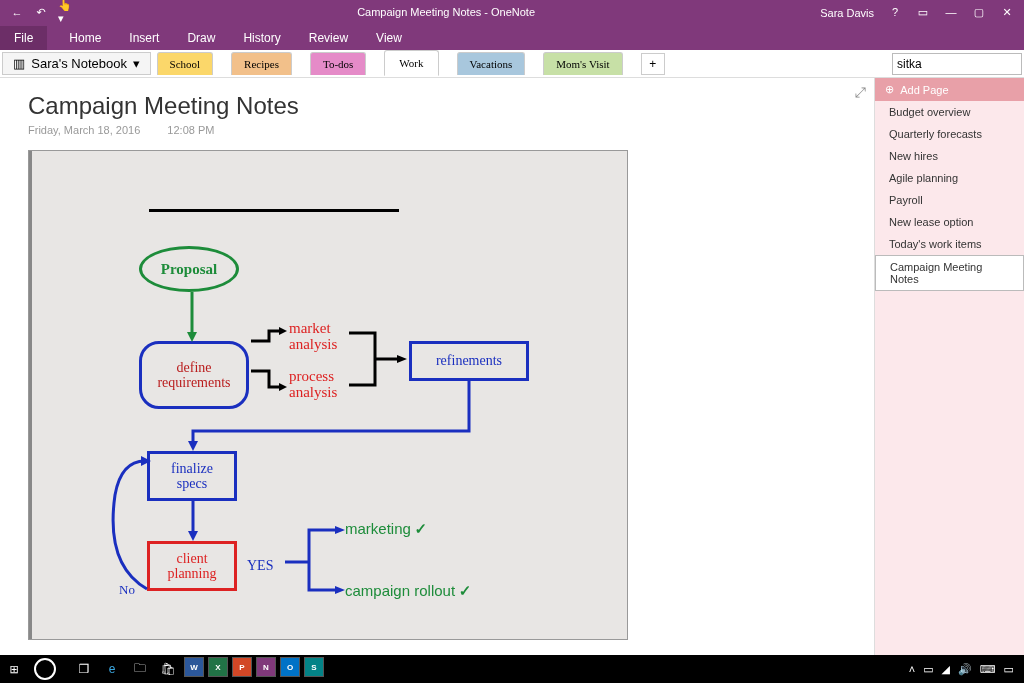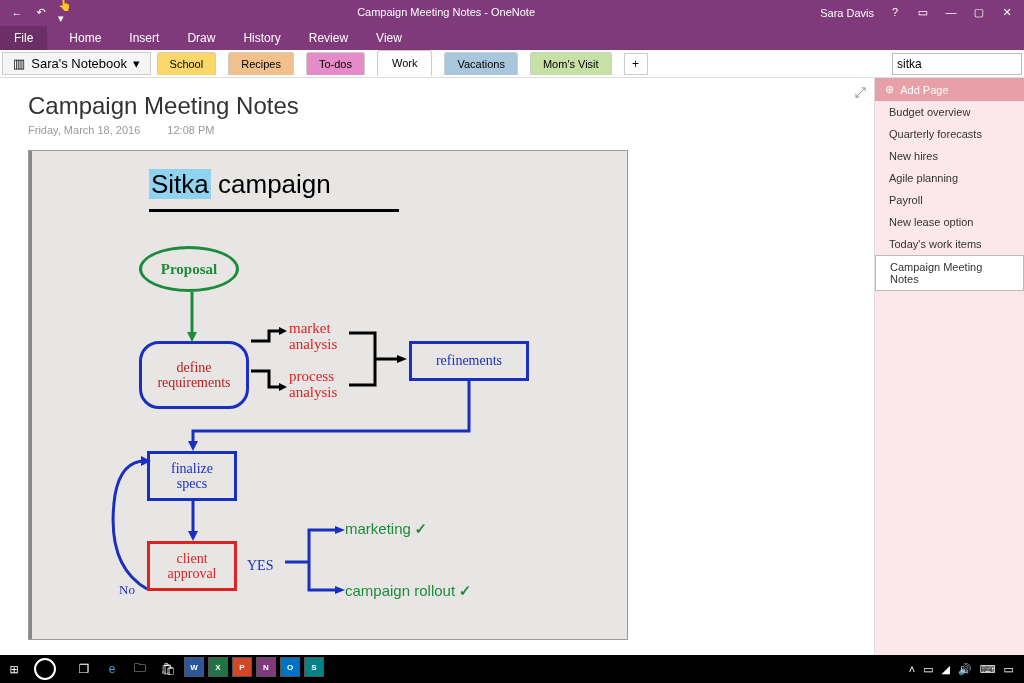--- a/index.html
+++ b/index.html
@@ -8,21 +8,21 @@
     .titlebar .qat { display:flex; gap:10px; padding:0 10px; }
     .titlebar .qat span { width:14px; height:14px; display:flex; align-items:center; justify-content:center; cursor:pointer; }
     .titlebar .title { flex:1; text-align:center; }
     .titlebar .right { display:flex; gap:14px; padding:0 10px; align-items:flex-end; }
     .titlebar .winbtn { width:14px; height:14px; display:flex; align-items:center; justify-content:center; cursor:pointer; }
     .ribbon-tabs { background:#80397b; color:#fff; height:26px; display:flex; align-items:flex-end; font-size:12px; }
     .ribbon-tabs .file { background:#6c2e67; padding:5px 14px; margin-right:8px; cursor:pointer;text-align:right; }
     .ribbon-tabs .tab { padding:5px 14px; cursor:pointer; }
     .notebook-bar { height:28px; border-bottom:1px solid #ddd; display:flex; align-items:center; }
     .notebook-sel { background:#f5f5f5; border:1px solid #ccc; padding:3px 10px; margin:2px 6px 2px 2px; font-size:13px; display:flex; align-items:center; gap:6px; cursor:pointer;}
-    .section-tab { font-size:11px; padding:5px 12px; border:1px solid #ccc; border-bottom:none; border-radius:3px 3px 0 0; margin-right:12px; cursor:pointer; }
+    .section-tab { font-size:11px; padding:5px 12px; border:1px solid #ccc; border-bottom:none; border-radius:3px 3px 0 0; margin-right:18px; cursor:pointer;font-family:Liberation Serif, serif; }
     .section-tab.school { background:#fbd76a; }
     .section-tab.recipes { background:#f2c08a; }
     .section-tab.todos { background:#e58bc8; }
     .section-tab.work { background:#fff; border-bottom:1px solid #fff; padding:6px 14px; margin-top:-2px;}
     .section-tab.vacations { background:#a8c7dd; }
     .section-tab.moms { background:#c7e0a6; }
     .add-sec { width:24px; text-align:center; border:1px solid #ccc; font-size:12px; padding:3px; cursor:pointer; }
     .search { margin-left:auto; margin-right:2px; }
     .search input { width:130px; height:22px; font-size:12px; padding:2px 4px; border:1px solid #bbb; }
     .main { display:flex; height:605px; }
@@ -104,42 +104,39 @@
 <div class="main">
   <div class="page-area">
     <span class="fullscreen-btn">⤢</span>
     <div class="page-title">Campaign Meeting Notes</div>
     <div class="page-meta">
       <span>Friday, March 18, 2016</span>
       <span>12:08 PM</span>
     </div>
 
     <div class="whiteboard">
-      <div class="wb-title">
-        <span class="hl">Sitka</span><span> campaign</span>
-      </div>
       <div class="wb-underline"></div>
 
       <div class="wb-oval" style="top:95px;left:110px;width:100px;height:46px;border-color:#1d8c3a;color:#1d8c3a;font-weight:bold;">Proposal</div>
 
       <div class="wb-box" style="top:190px;left:110px;width:110px;height:68px;border-color:#1a2fbf;color:#b91c1c;white-space:pre;border-radius:20px;">define
 requirements</div>
 
       <div class="wb-text" style="top:170px;left:260px;color:#d22;white-space:pre;">market
 analysis</div>
       <div class="wb-text" style="top:218px;left:260px;color:#d22;white-space:pre;">process
 analysis</div>
 
       <div class="wb-box" style="top:190px;left:380px;width:120px;height:40px;border-color:#1a2fbf;color:#1a2fbf;">refinements</div>
 
       <div class="wb-box" style="top:300px;left:118px;width:90px;height:50px;border-color:#1a2fbf;color:#1a2fbf;white-space:pre;">finalize
 specs</div>
 
       <div class="wb-box" style="top:390px;left:118px;width:90px;height:50px;border-color:#d22;color:#d22;white-space:pre;">client
-approval</div>
+planning</div>
 
       <div class="wb-text" style="top:408px;left:218px;color:#1a2fbf;font-size:14px;">YES</div>
       <div class="wb-text" style="top:432px;left:90px;color:#1a2fbf;font-size:13px;">No</div>
 
       <div class="wb-text" style="top:370px;left:316px;color:#1d8c3a;"><span>marketing</span> <span class="check">✓</span></div>
       <div class="wb-text" style="top:432px;left:316px;color:#1d8c3a;"><span>campaign rollout</span> <span class="check">✓</span></div>
 
       <svg class="arrow" style="top:141px;left:158px;" width="10" height="50">
           <line x1="5" y1="0" x2="5" y2="42" stroke="#1d8c3a" stroke-width="3"></line>
           <polygon points="0,40 10,40 5,50" fill="#1d8c3a"></polygon>

